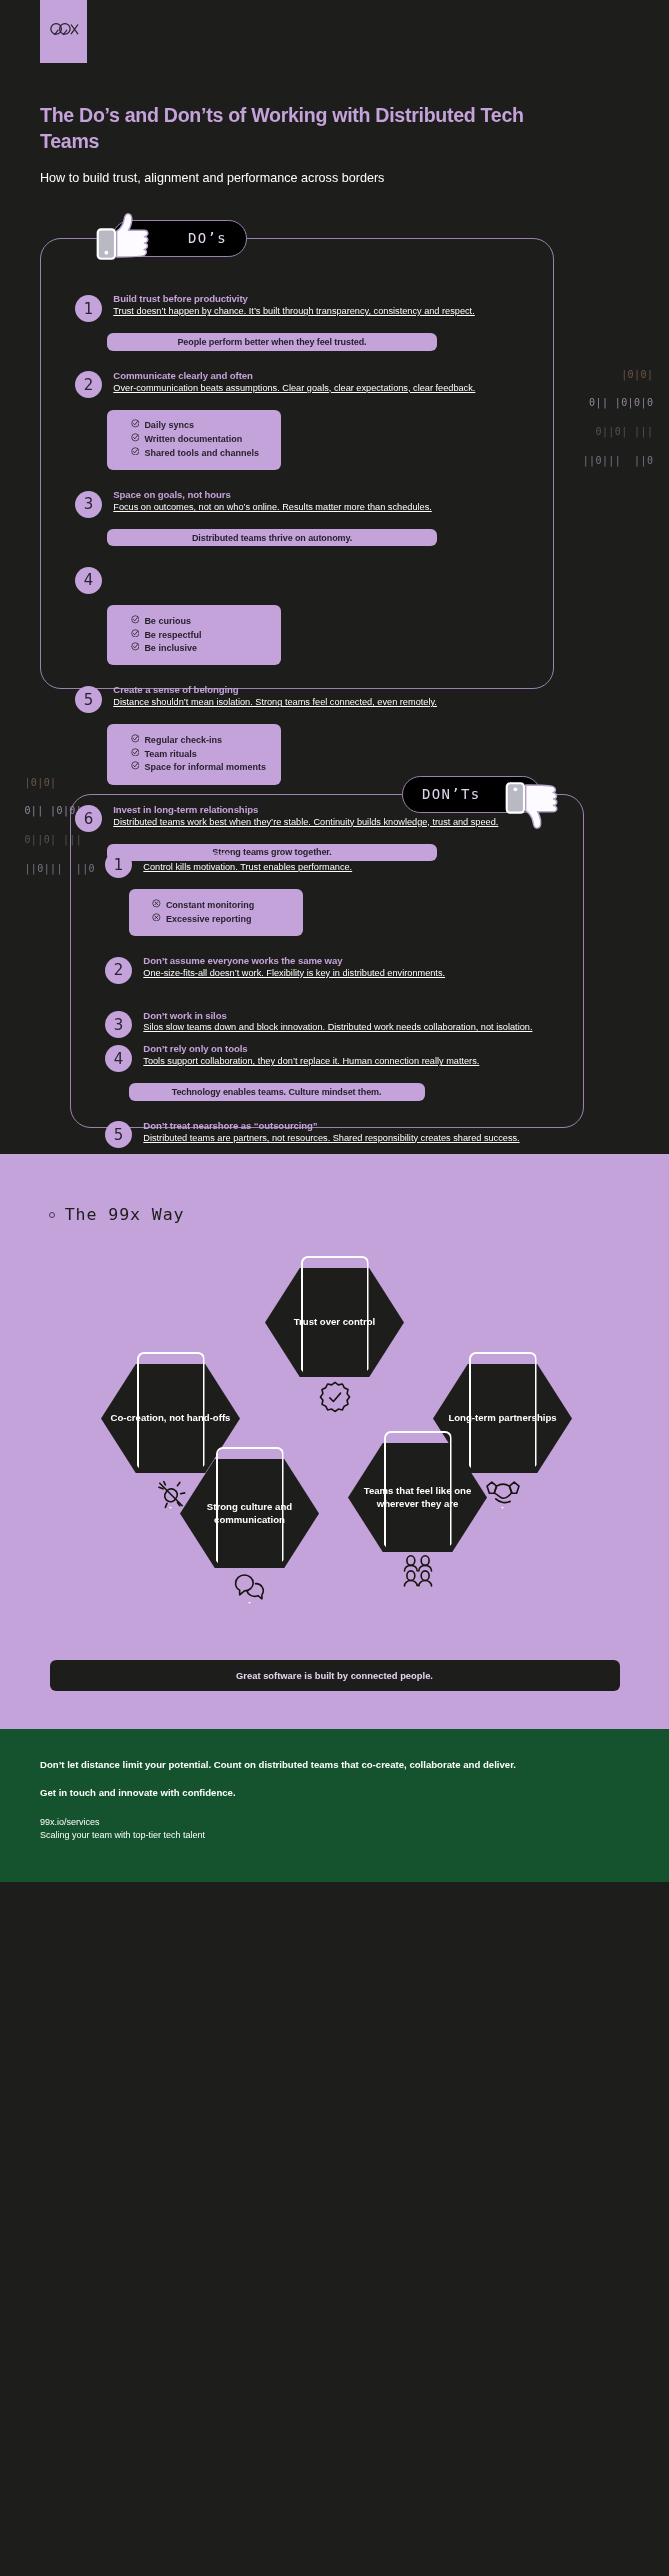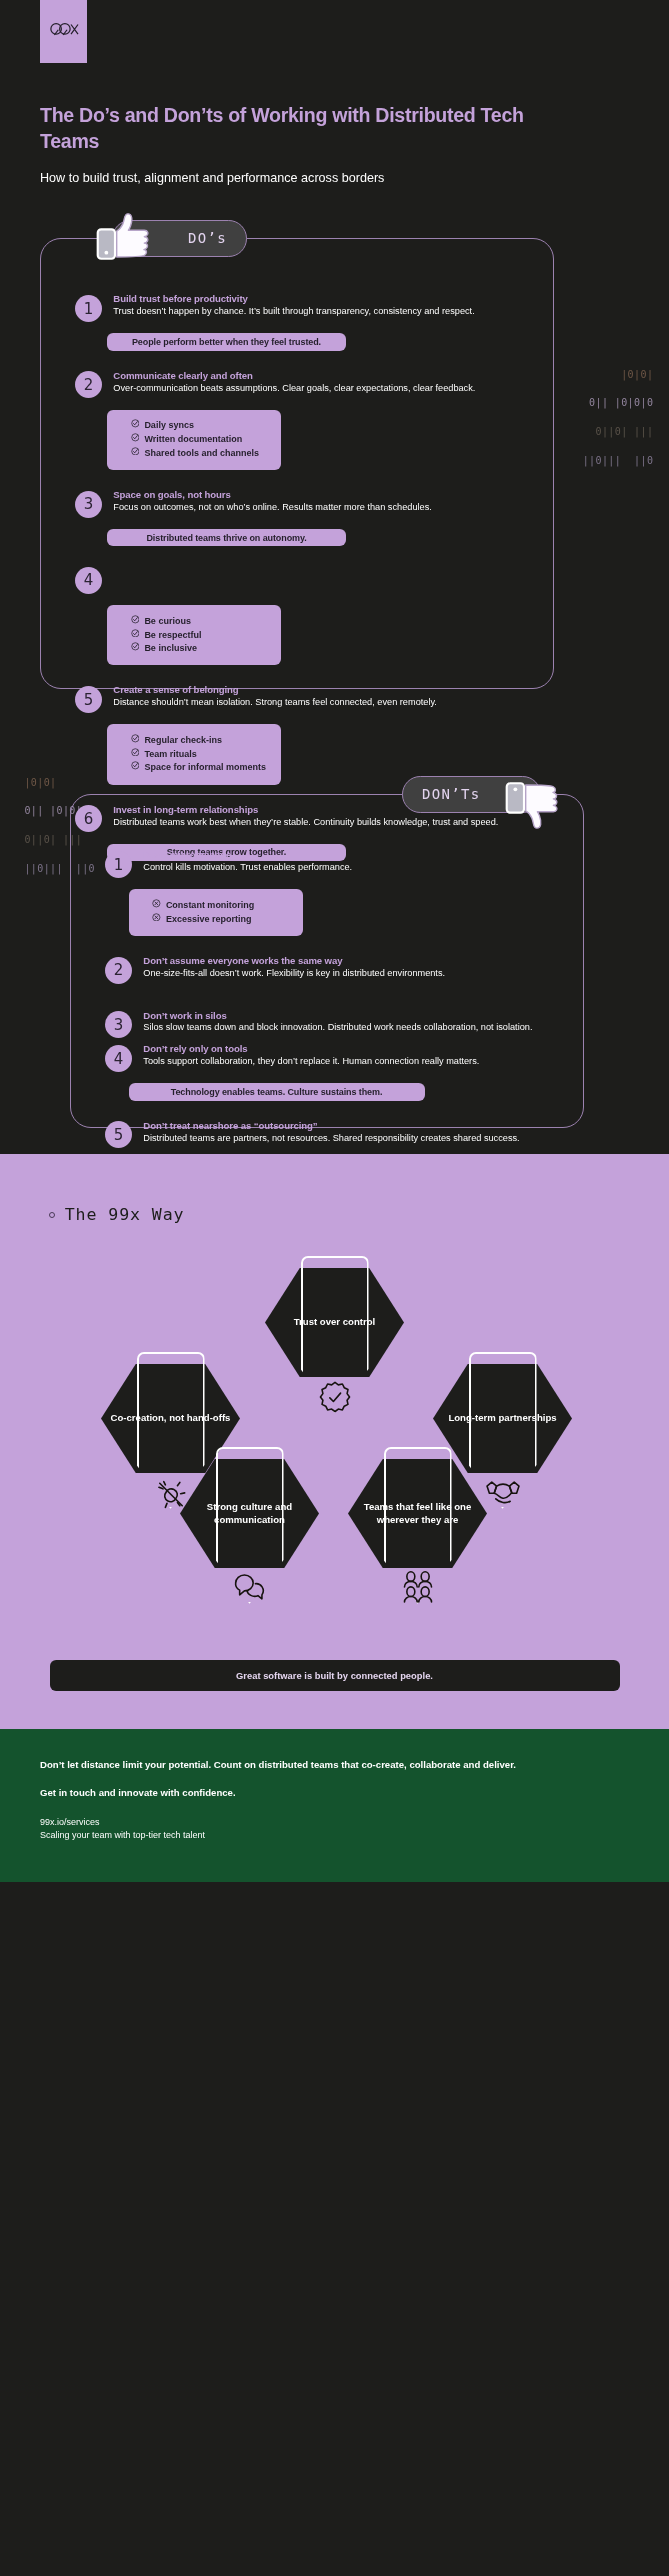--- a/index.html
+++ b/index.html
@@ -50,21 +50,21 @@
     border-radius: 21px;
   }
   .do-box { left: 40px; top: 15px; width: 514px; height: 451px; }
   .dont-box { left: 70px; top: 15px; width: 514px; height: 334px; }
 
   .pill {
     position: absolute;
     height: 37px;
     border: 0.9px solid #9c82b0;
     border-radius: 18.3px;
-    background: #404040;
+    background: #000000;
     display: flex; align-items: center;
     z-index: 4;
   }
   .pill-label {
     color: #e3d4ef;
     font-family: "DejaVu Sans Mono", monospace;
     font-size: 14px;
     letter-spacing: 1.3px;
     white-space: nowrap;
   }
@@ -106,21 +106,21 @@
     display: flex; align-items: center; justify-content: center;
     font-family: "DejaVu Sans", sans-serif;
     font-size: 15px; font-weight: 400;
     margin-right: 11.3px; margin-top: 1.7px;
   }
   .item-body { flex: 1 1 auto; }
   .item-title {
     color: #c4a2da; font-size: 9.6px; font-weight: 700;
     letter-spacing: -0.1px; margin-bottom: 0.9px;
   }
-  .item-desc { color: #ffffff; font-size: 9.2px; line-height: 1.38; font-weight: 400; }
+  .item-desc { color: #ffffff; font-size: 9.2px; line-height: 1.38; font-weight: 400; text-decoration: underline; }
 
   .callout {
     background: #c4a2da;
     border-radius: 6.1px;
     margin: 11.3px 0 19px 0;
     color: #241f2b;
     font-weight: 700;
   }
   .callout-banner {
     height: 17.4px;
@@ -129,21 +129,21 @@
     letter-spacing: -0.1px;
   }
   .callout-list { padding: 9.6px 0 9.6px 23.5px; }
   .callout-list li {
     list-style: none;
     font-size: 9px; line-height: 1.52;
     display: flex; 
   }
   .ic { flex: 0 0 auto; margin-right: 5.2px; display: inline-flex; }
 
-  .do-callout-banner  { width: 239px; margin-left: 32px; }
+  .do-callout-banner  { width: 330px; margin-left: 32px; }
   .do-callout-list    { width: 174px; margin-left: 32px; }
   .dont-callout-list  { width: 174px; margin-left: 23.5px; }
   .dont-callout-banner{ width: 296px; margin-left: 23.5px; }
 
   
   .way {
     background: #c4a2da;
     width: 669px;
     padding: 51px 0 38px 0;
     position: relative;
@@ -456,21 +456,21 @@
         </div>
       </div>
 
       <div class="item">
         <div class="num">4</div>
         <div class="item-body">
           <div class="item-title">Don’t rely only on tools</div>
           <div class="item-desc">Tools support collaboration, they don’t replace it. Human connection really matters.</div>
         </div>
       </div>
-      <div class="callout callout-banner dont-callout-banner">Technology enables teams. Culture sustains them.</div>
+      <div class="callout callout-banner dont-callout-banner">Technology enables teams. Culture mindset them.</div>
 
       <div class="item">
         <div class="num">5</div>
         <div class="item-body">
           <div class="item-title">Don’t treat nearshore as “outsourcing”</div>
           <div class="item-desc">Distributed teams are partners, not resources. Shared responsibility creates shared success.</div>
         </div>
       </div>
     </div>
   </div>
@@ -531,21 +531,21 @@
           <div class="hex-label">Strong culture and communication</div>
         </div>
         <div class="pin-icon">
           <svg width="35" height="35" viewBox="0 0 44 44">
             <path d="M4 15 a11 10 0 0 1 22 0 a11 10 0 0 1 -11 10 l-6 5 l0 -6 a10 9 0 0 1 -5 -9 Z" fill="none" stroke="#17130f" stroke-width="2" stroke-linejoin="round"></path>
             <path d="M18 24 a10 9 0 0 0 14 7 l5 4 l0 -5 a9 9 0 0 0 -9 -14" fill="none" stroke="#17130f" stroke-width="2" stroke-linejoin="round"></path>
           </svg>
         </div>
       </div>
 
-      <div class="hexcell" style="left:348px; top:226px;">
+      <div class="hexcell" style="left:348px; top:210px;">
         <div class="pinframe"></div>
         <div class="hex">
           <div class="hex-label">Teams that feel like one wherever they are</div>
         </div>
         <div class="pin-icon">
           <svg width="35" height="35" viewBox="0 0 44 44">
             <ellipse cx="13" cy="7" rx="5" ry="6" fill="none" stroke="#17130f" stroke-width="2"></ellipse>
             <path d="M5 20 a8 7 0 0 1 16 0" fill="none" stroke="#17130f" stroke-width="2" stroke-linecap="round"></path>
             <ellipse cx="31" cy="7" rx="5" ry="6" fill="none" stroke="#17130f" stroke-width="2"></ellipse>
             <path d="M23 20 a8 7 0 0 1 16 0" fill="none" stroke="#17130f" stroke-width="2" stroke-linecap="round"></path>

